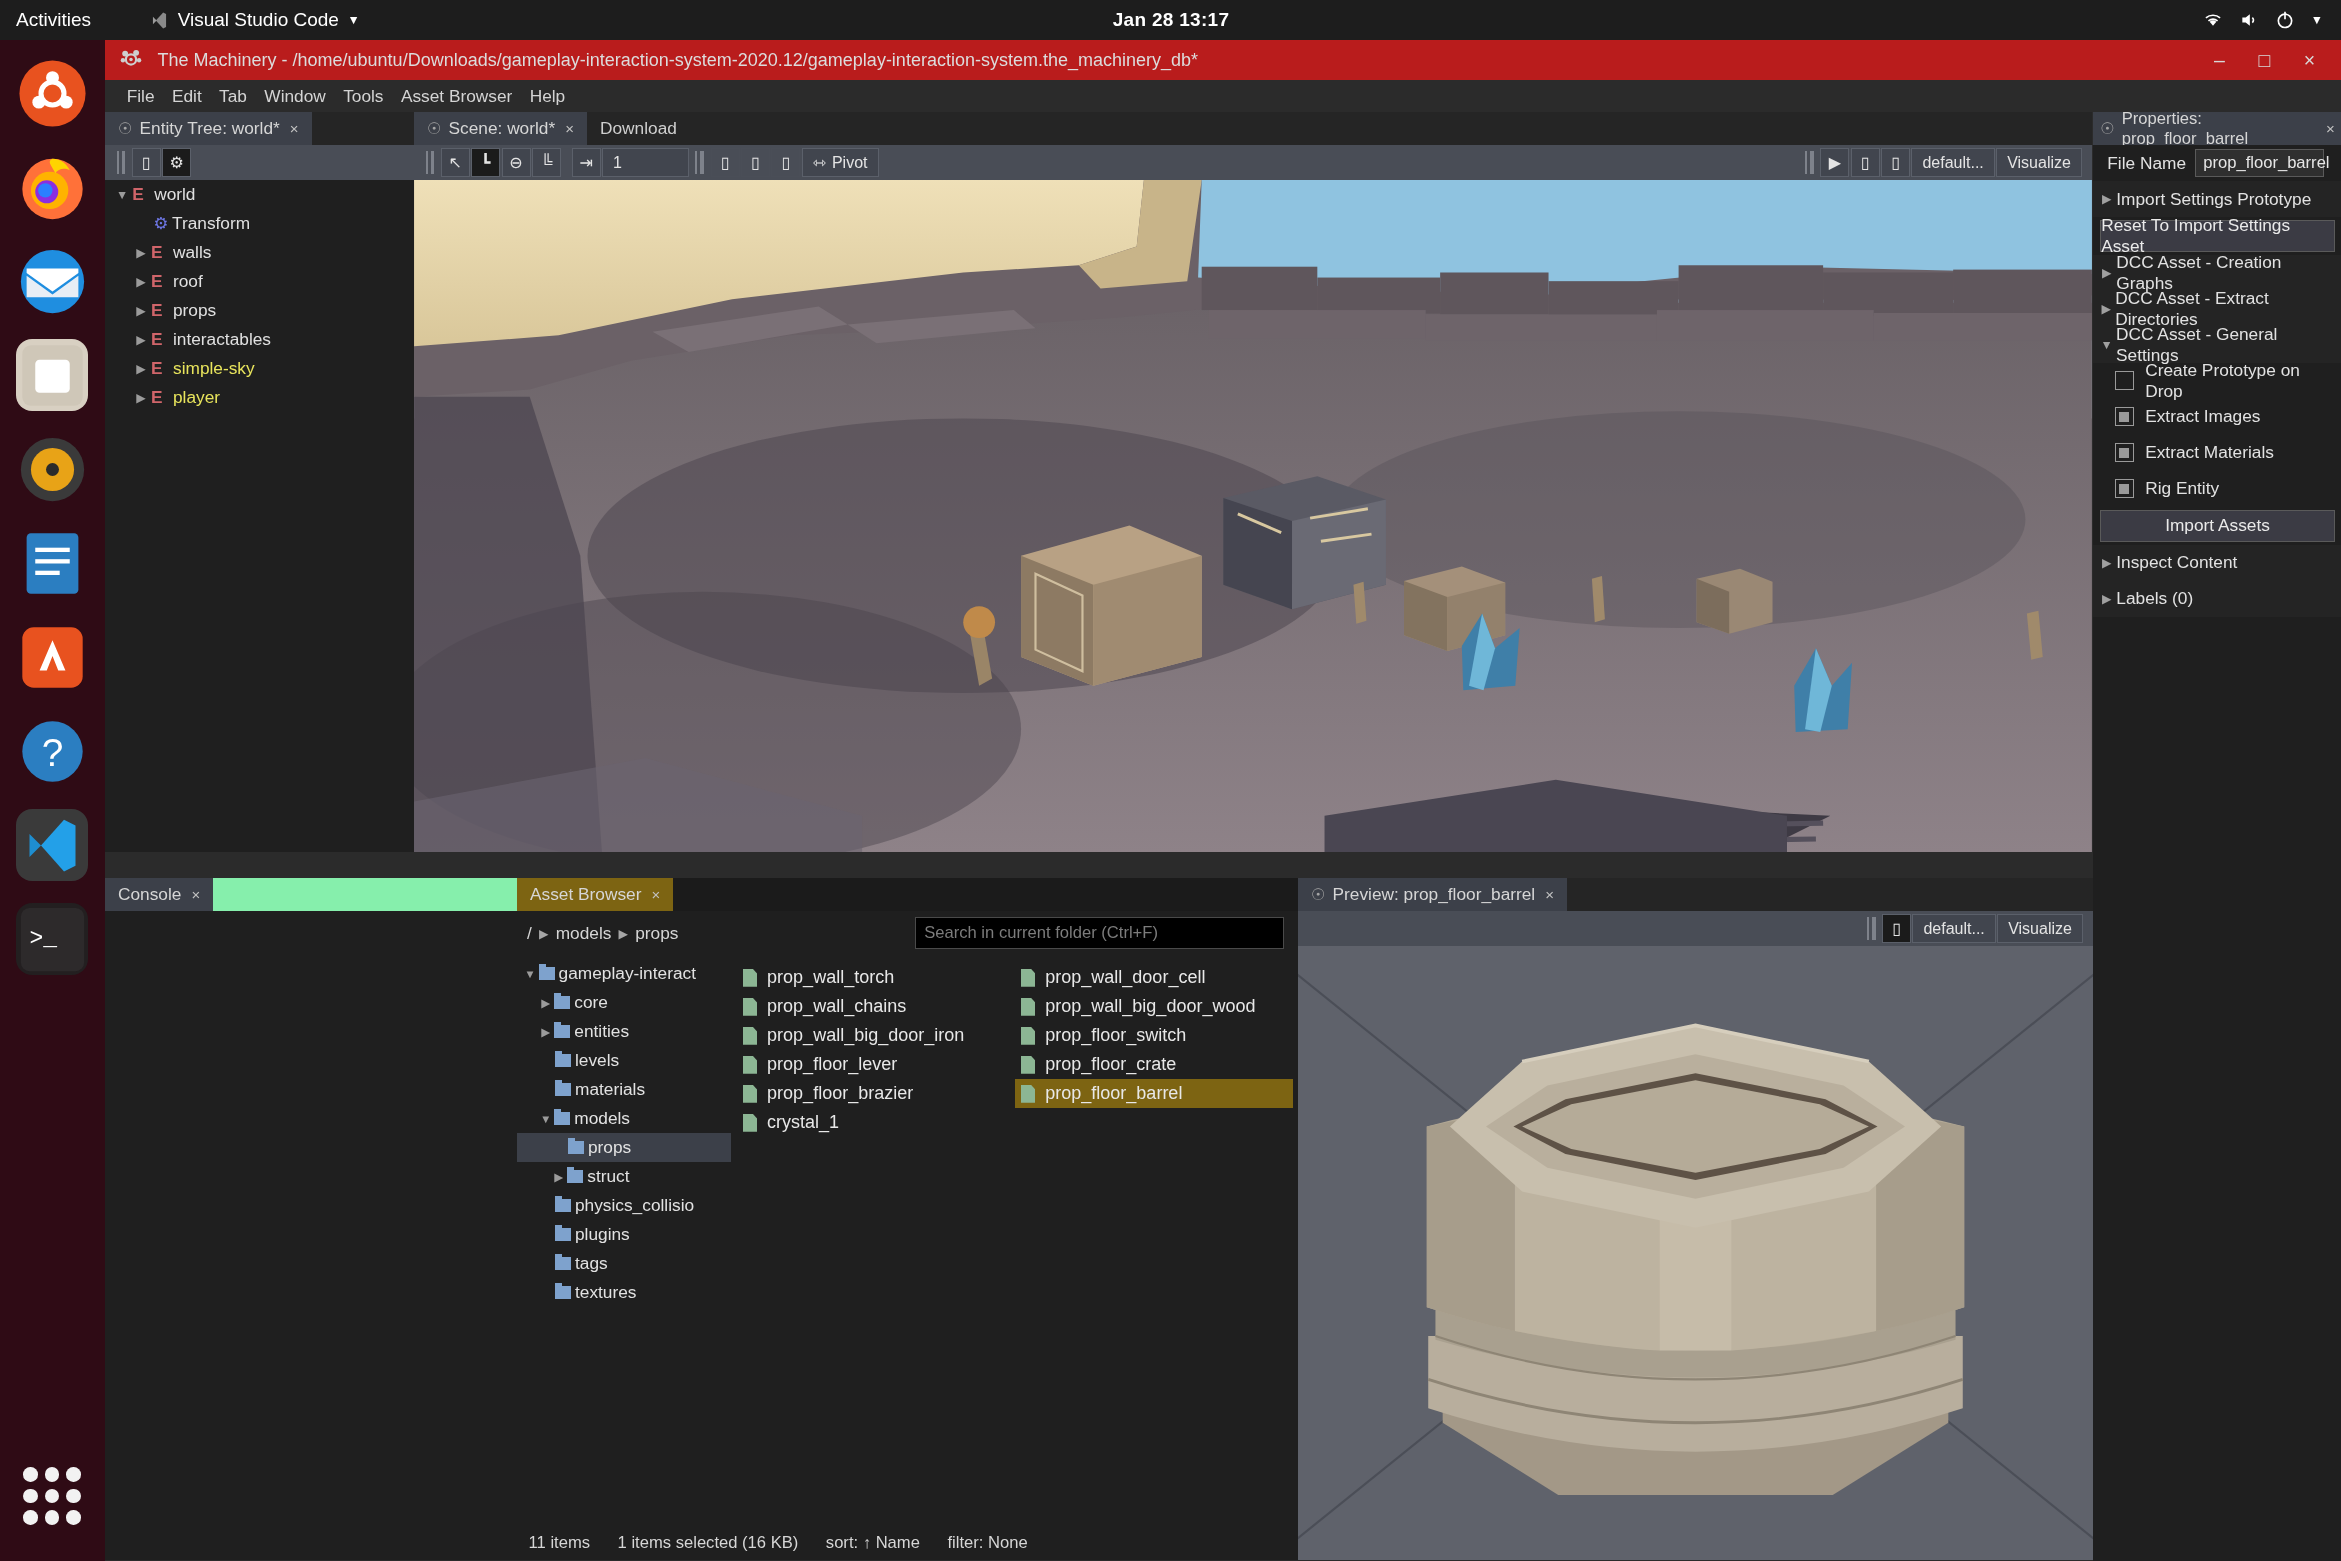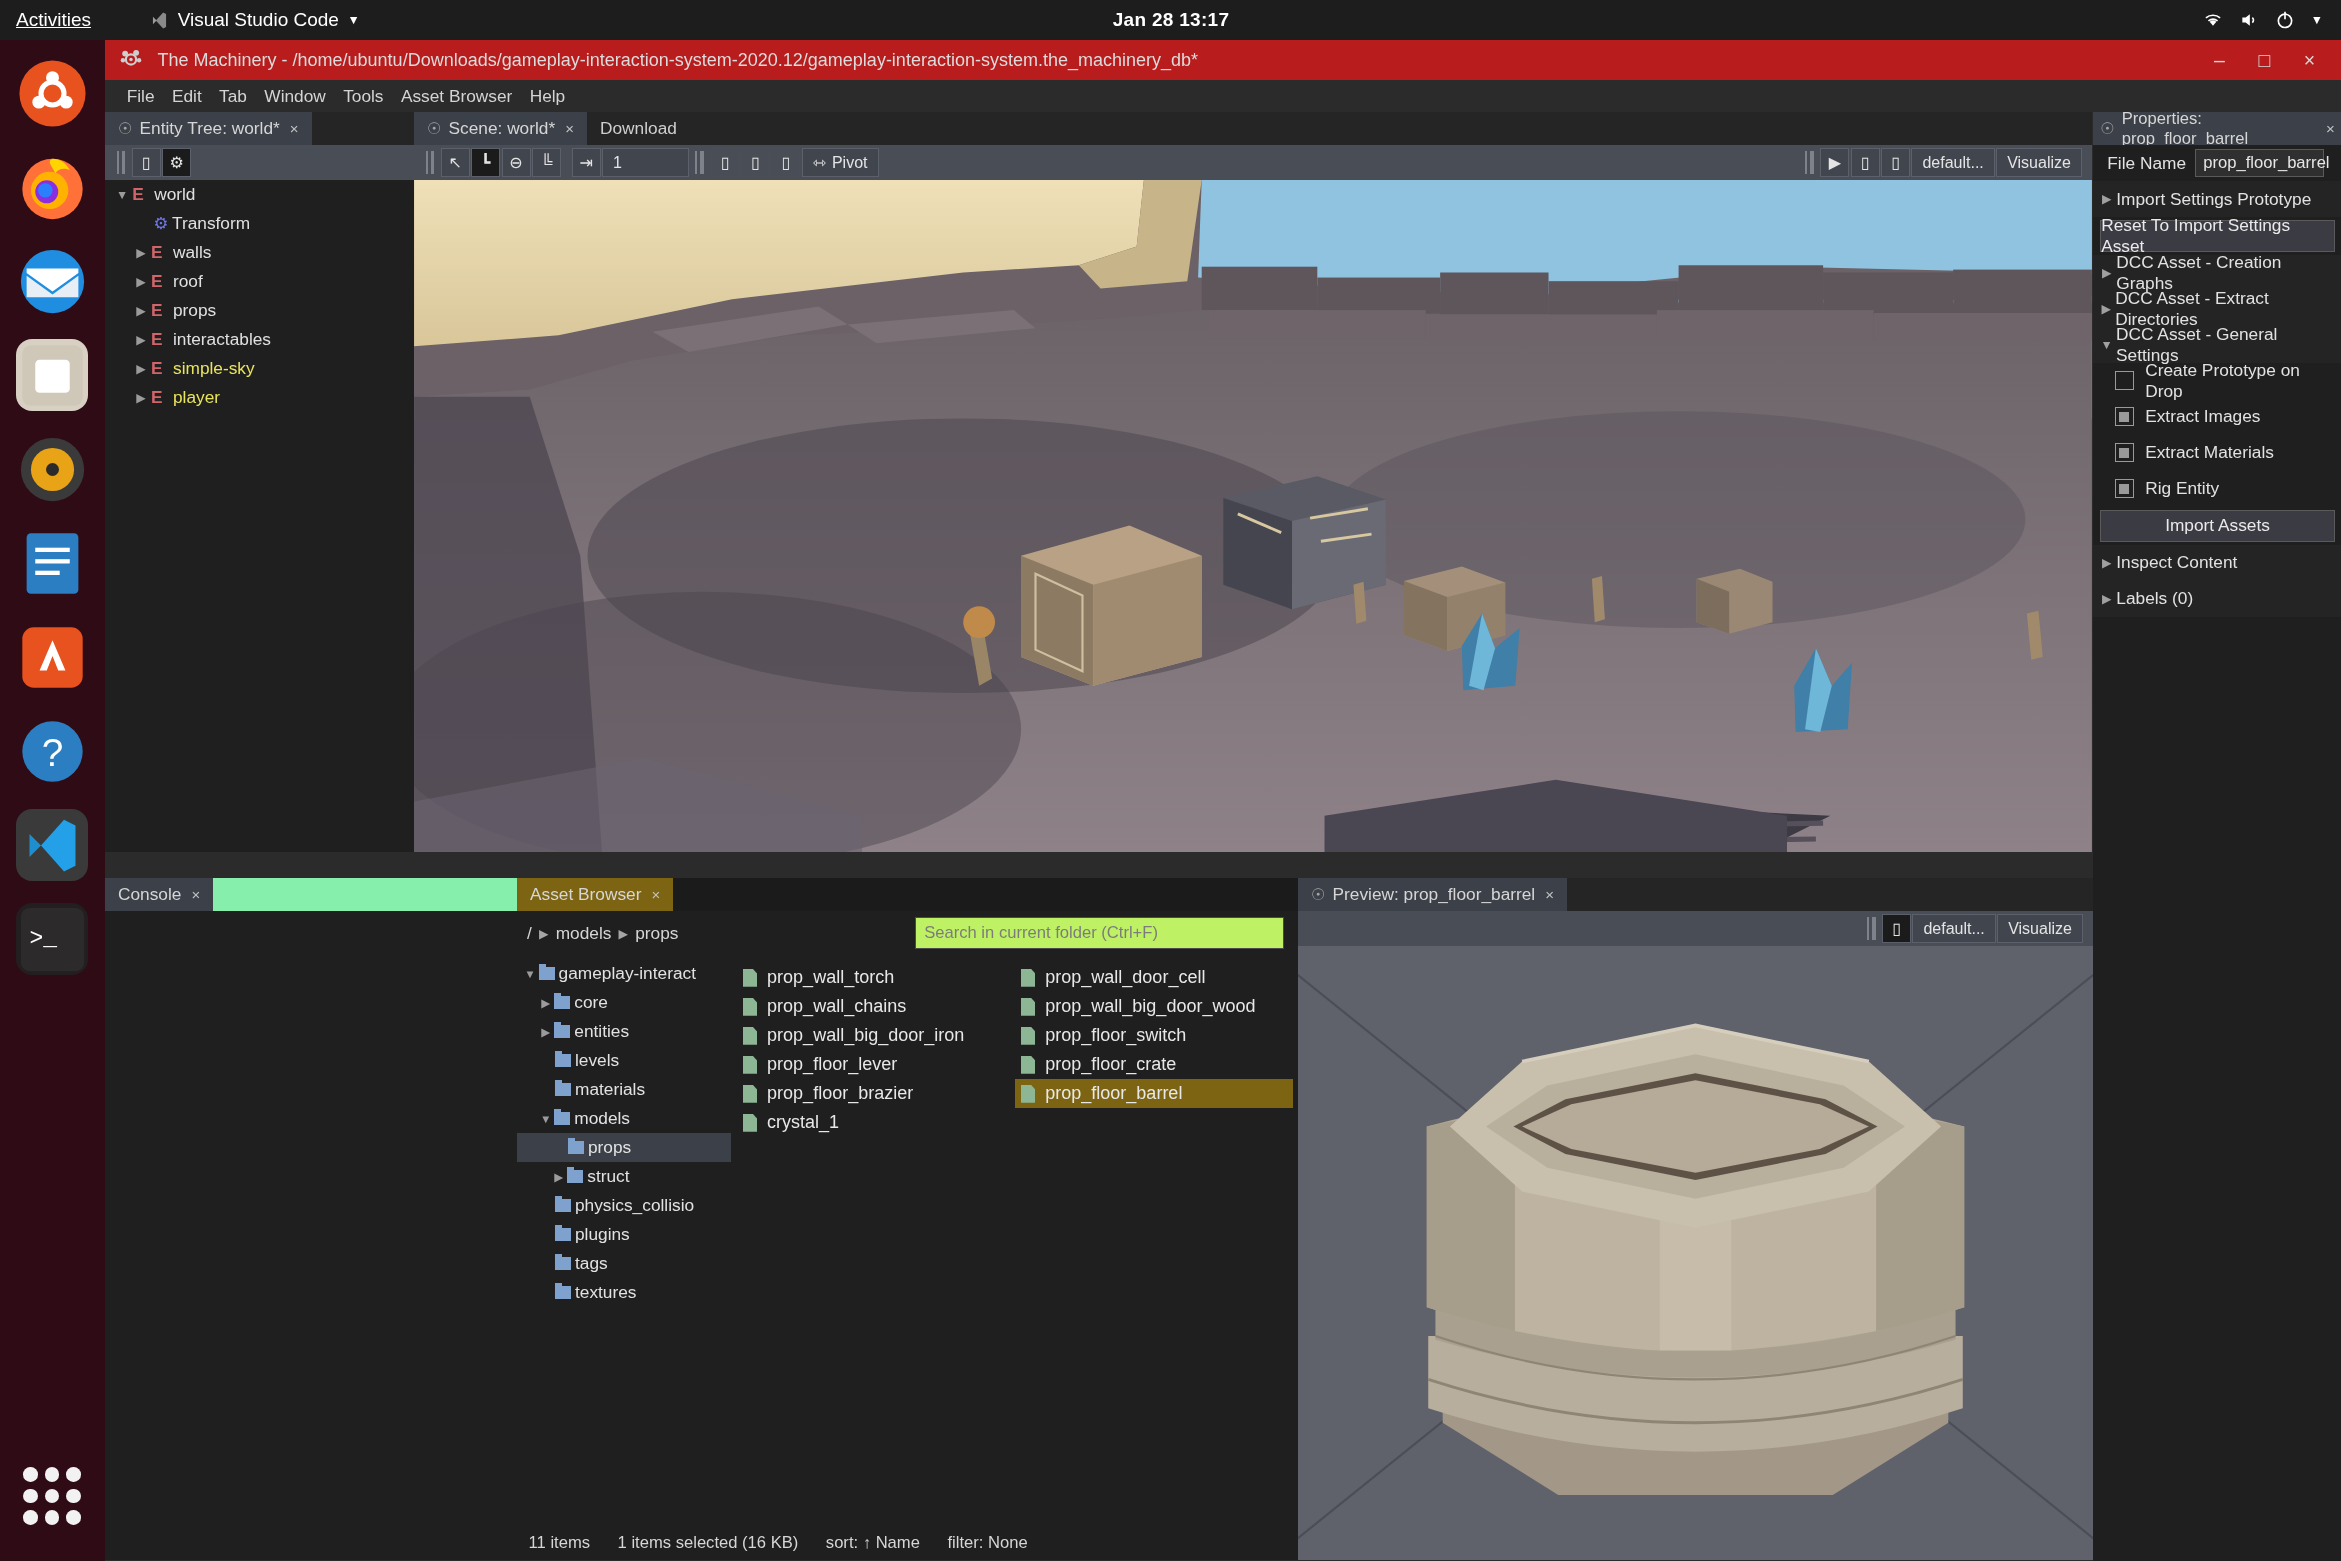--- a/index.html
+++ b/index.html
@@ -10,21 +10,21 @@
     overflow: hidden;
   }
 
   
   #gnome-topbar {
     position: absolute; left: 0; top: 0; width: 2342px; height: 40px;
     background: #1d1d1d; color: #ffffff;
     display: flex; align-items: center;
     font-size: 19px;
   }
-  #gnome-topbar .activities { margin-left: 16px; text-decoration: underline; }
+  #gnome-topbar .activities { margin-left: 16px; }
   #gnome-topbar .appmenu {
     margin-left: 59px; display: flex; align-items: center; gap: 8.7px;
   }
   #gnome-topbar .vscode-glyph {
     width: 19px; height: 19px; display: inline-block; position: relative;
   }
   #gnome-topbar .clock {
     position: absolute; left: 50%; transform: translateX(-50%);
     font-weight: bold; letter-spacing: 0.3px;
   }
@@ -174,21 +174,21 @@
     position: absolute; left: 412px; top: 838px; width: 781px; height: 682px;
     background: #1f1f1f;
   }
   #breadcrumb {
     position: absolute; left: 0; top: 33px; width: 781px; height: 45px;
     display: flex; align-items: center; color: #d6d6d6; font-size: 17.3px;
     padding-left: 10px; gap: 7.2px; background: #1f1f1f;
   }
   #searchbox {
     position: absolute; right: 14.5px; top: 39px; width: 369px; height: 32px;
-    border: 0.7px solid #4a4a4a; background: #bef264; color: #7c7c7c;
+    border: 0.7px solid #4a4a4a; background: #000000; color: #7c7c7c;
     display: flex; align-items: center; padding: 0 8.7px; font-size: 16.6px;
   }
   #foldertree {
     position: absolute; left: 0; top: 81px; width: 214px; bottom: 35px;
     background: #1f1f1f; overflow: hidden;
   }
   .ftrow { display: flex; align-items: center; height: 29px; font-size: 17.3px; color: #e2e2e2; }
   .ftrow .arrow { width: 17.3px; color: #9b9b9b; font-size: 11.6px; text-align: center; flex:none; }
   .ftrow .fold { width: 20px; flex: none; }
   .ftrow.sel { background: #3c4049; }

